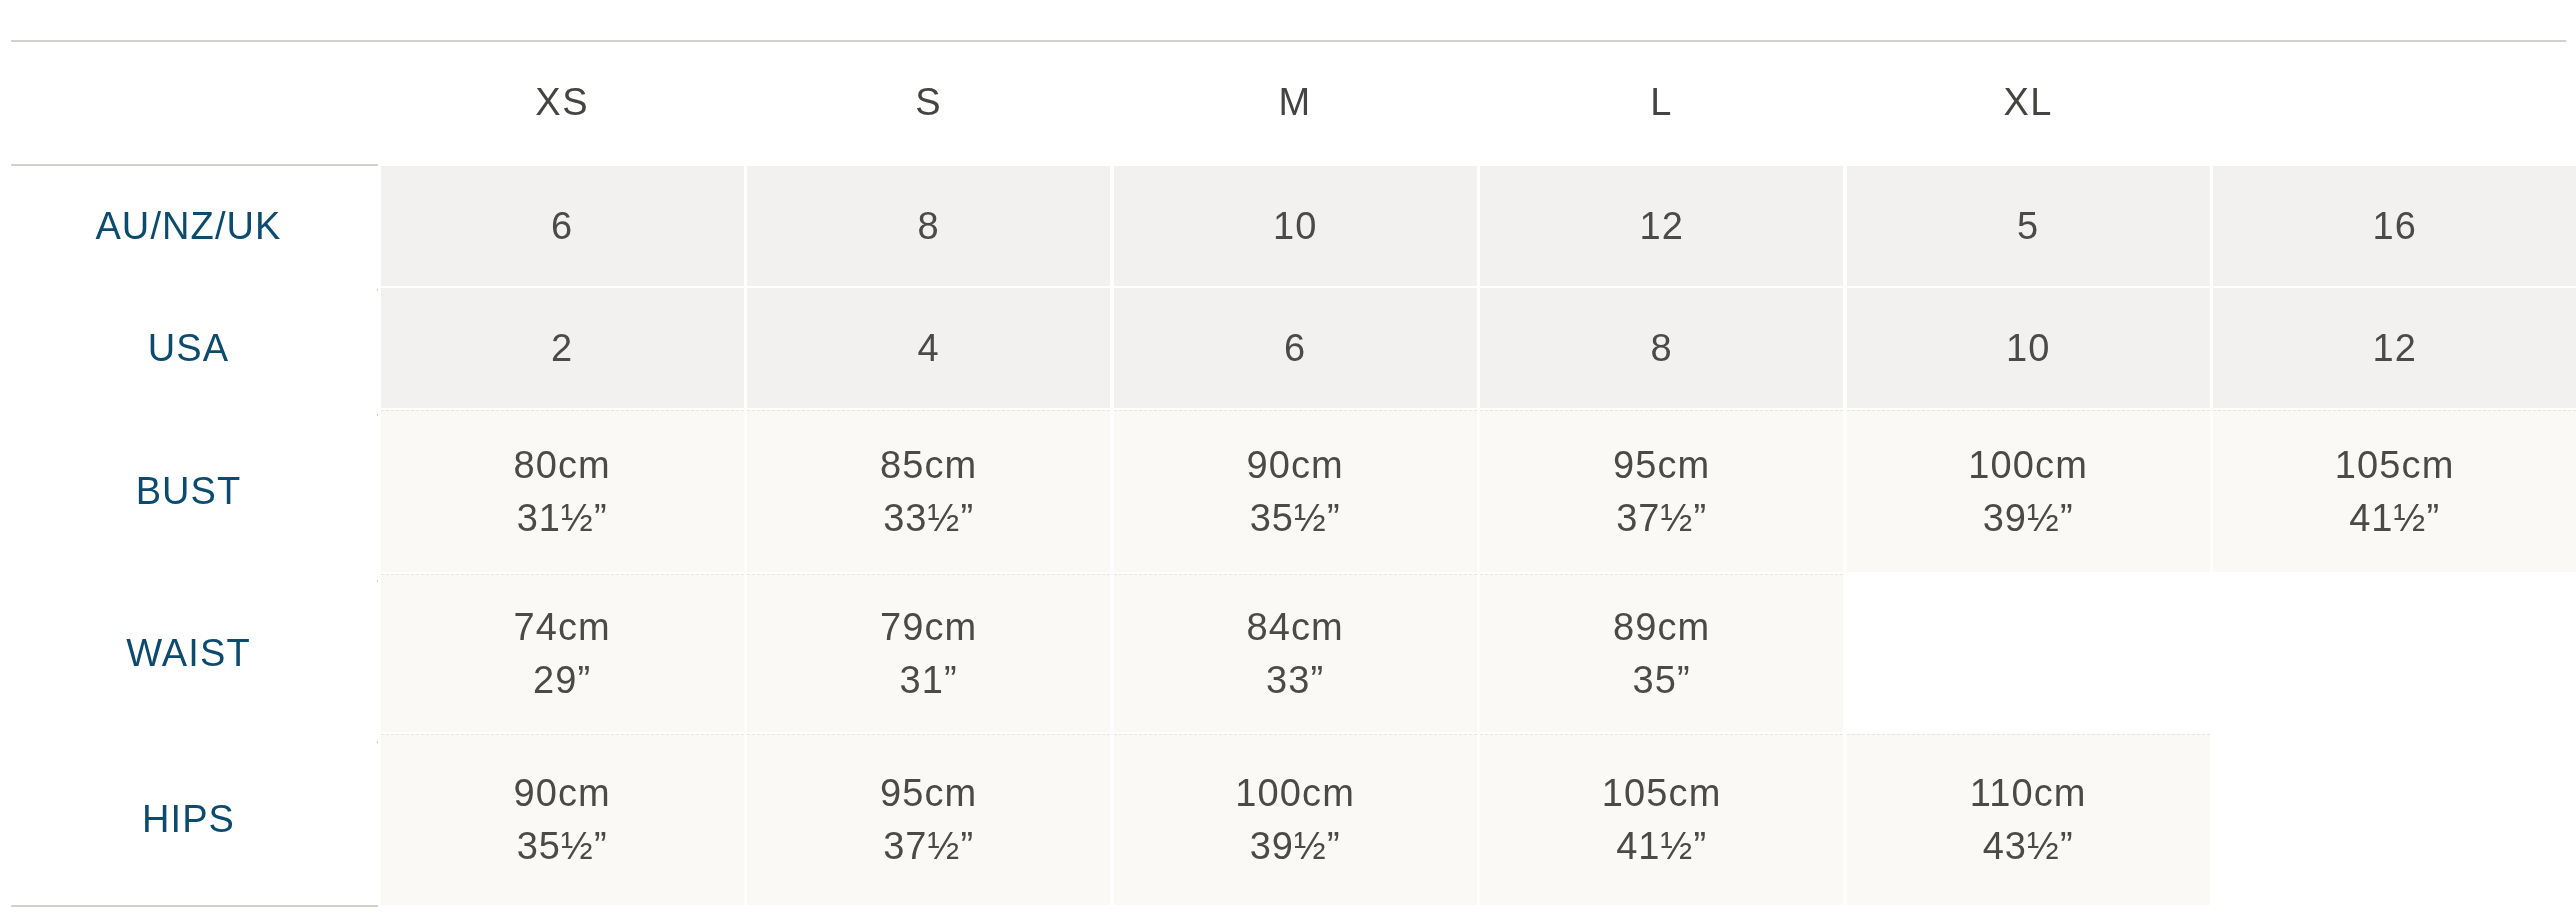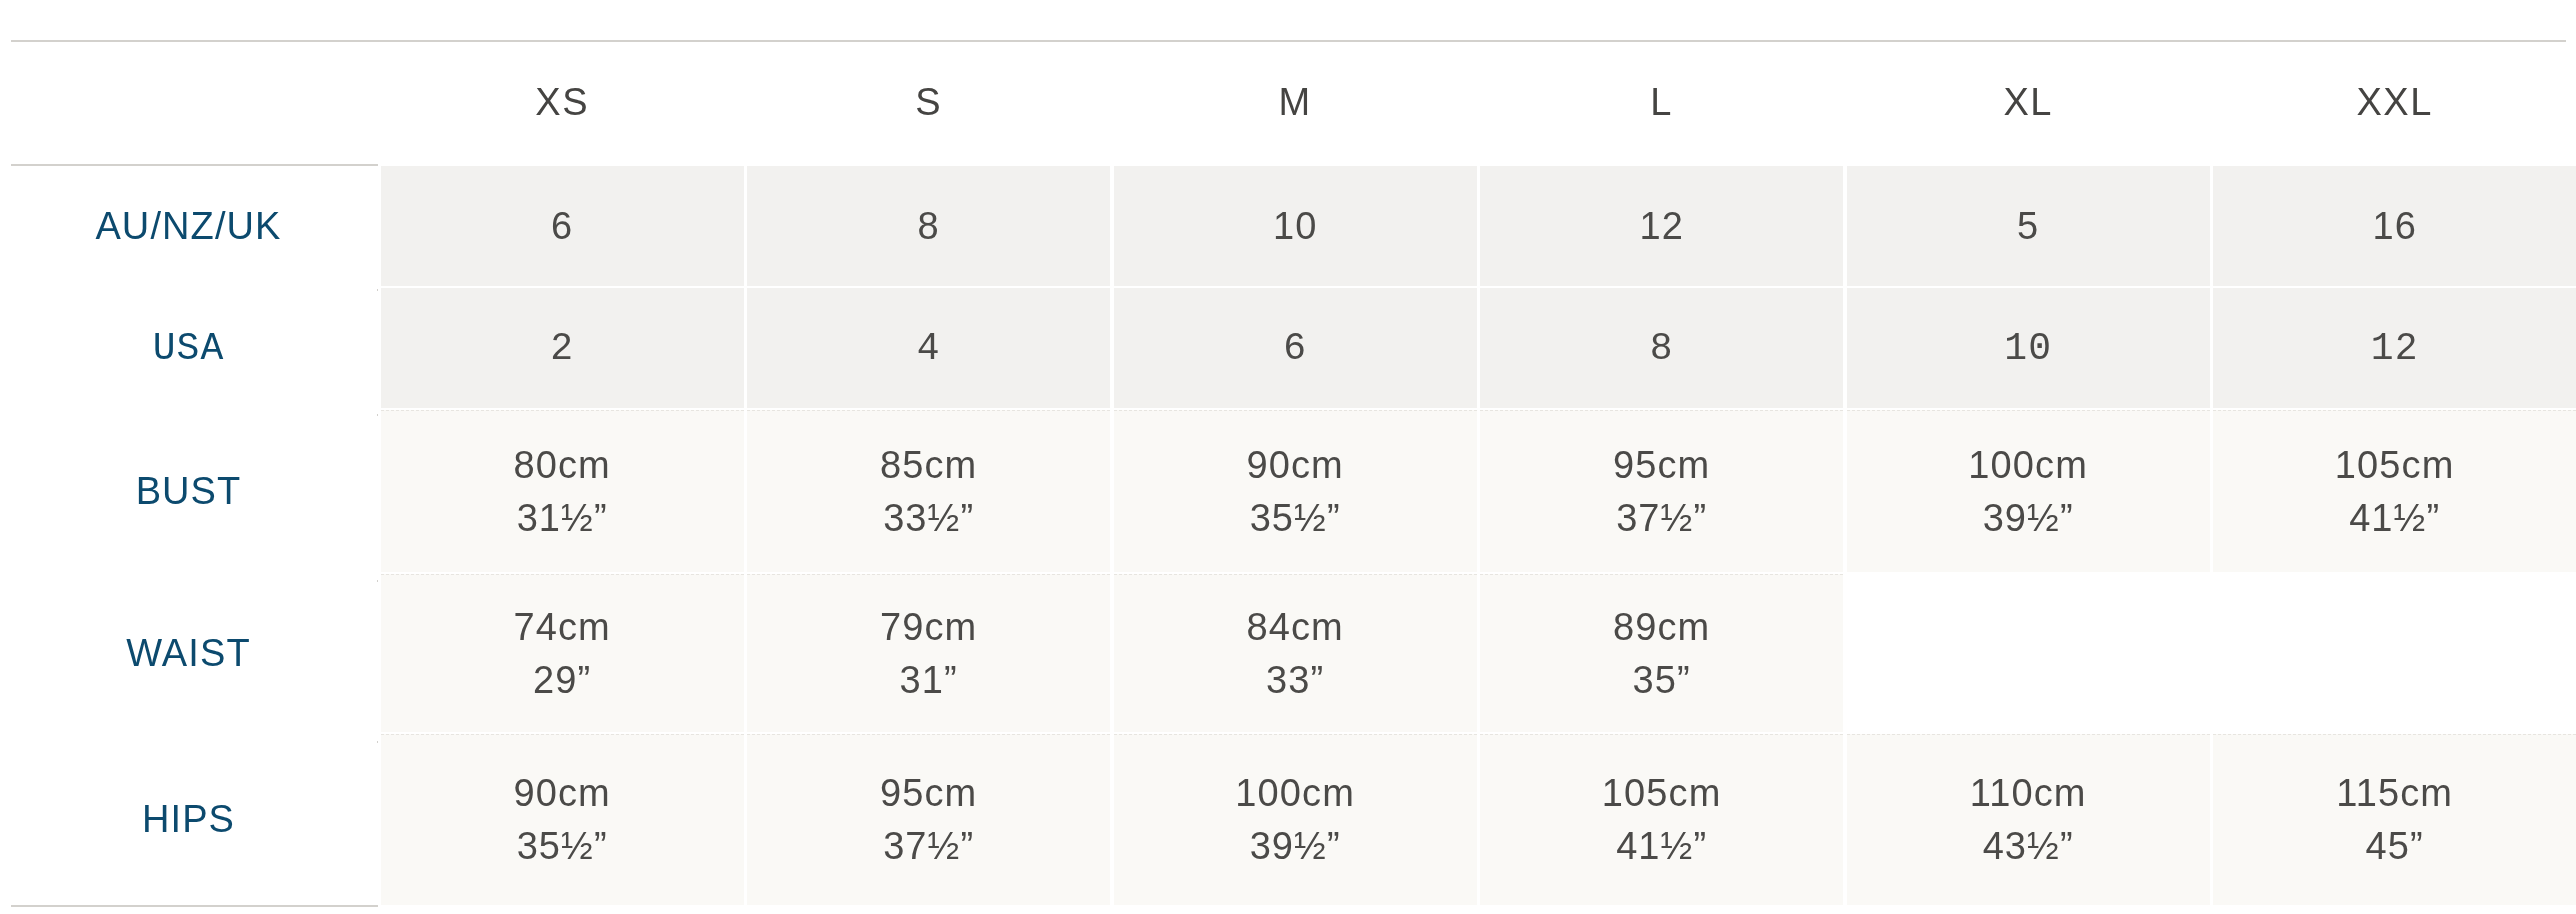--- a/index.html
+++ b/index.html
@@ -98,23 +98,20 @@
         </div>
         <div class="cell">
           <div class="line">M</div>
         </div>
         <div class="cell">
           <div class="line">L</div>
         </div>
         <div class="cell">
           <div class="line">XL</div>
         </div>
-        <div class="cell">
-          <div class="line">XXL</div>
-        </div>
       </div>
       <div class="trow size" style="height: 120px;">
         <div class="cell label-cell">
           <div class="line">AU/NZ/UK</div>
         </div>
         <div class="cell data">
           <div class="line">6</div>
         </div>
         <div class="cell data">
           <div class="line">8</div>
@@ -125,21 +122,21 @@
         <div class="cell data">
           <div class="line">12</div>
         </div>
         <div class="cell data">
           <div class="line">5</div>
         </div>
         <div class="cell data">
           <div class="line">16</div>
         </div>
       </div>
-      <div class="trow size" style="height: 120px; font-family: Liberation Mono, monospace;">
+      <div class="trow size" style="height: 120px;">
         <div class="cell label-cell">
           <div class="line">USA</div>
         </div>
         <div class="cell data">
           <div class="line">2</div>
         </div>
         <div class="cell data">
           <div class="line">4</div>
         </div>
         <div class="cell data">
@@ -222,21 +219,17 @@
           <div class="line">39½”</div>
         </div>
         <div class="cell data">
           <div class="line">105cm</div>
           <div class="line">41½”</div>
         </div>
         <div class="cell data">
           <div class="line">110cm</div>
           <div class="line">43½”</div>
         </div>
-        <div class="cell data">
-          <div class="line">115cm</div>
-          <div class="line">45”</div>
-        </div>
       </div>
     </div>
 
 </div>
 
 
 </body></html>

